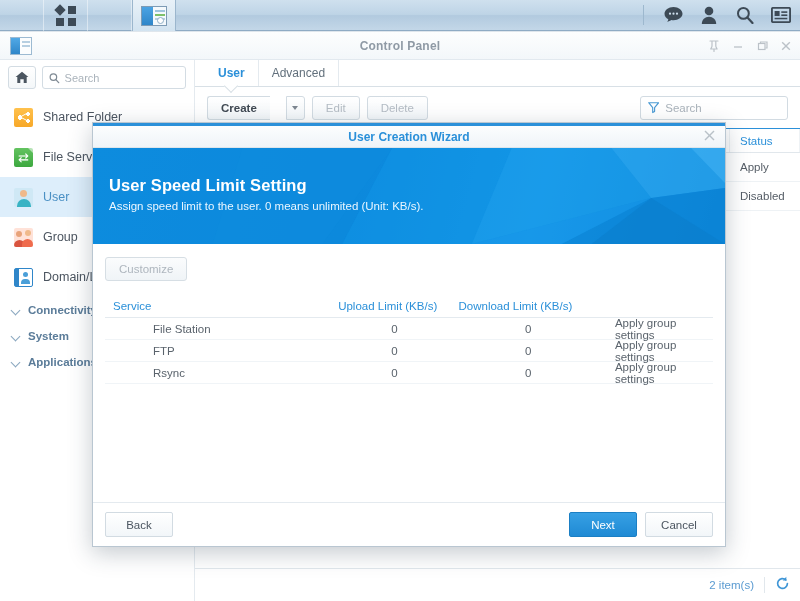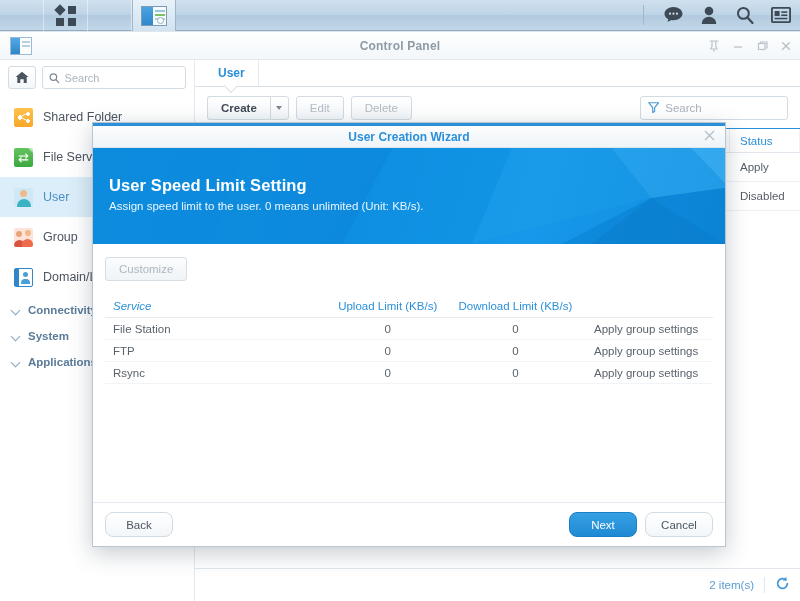--- a/index.html
+++ b/index.html
@@ -160,21 +160,21 @@
     width: 9px; height: 9px; background: #fff; border-left: 1px solid #d8e0e6; border-bottom: 1px solid #d8e0e6;
     transform: rotate(-45deg);
   }
   .toolbar { display: flex; align-items: center; height: 41px; padding: 0 12px; gap: 7px; }
   .btn {
     height: 24px; padding: 0 13px; border: 1px solid #d2dbe2; border-radius: 3px;
     background: linear-gradient(180deg,#ffffff,#f2f6f9); font-size: 11.5px; color: #4b5560;
     display: flex; align-items: center; cursor: pointer; font-family: "Liberation Sans", sans-serif;
   }
   .btn.disabled { color: #b4bcc4; }
-  .btn-split { display: flex; }
+  .btn-split { display: flex; gap: 16px; }
   .btn-split .main { border-radius: 3px 0 0 3px; border-right: none; font-weight: bold; color: #414a54; }
   .btn-split .arw {
     width: 19px; border: 1px solid #d2dbe2; border-radius: 0 3px 3px 0;
     background: linear-gradient(180deg,#ffffff,#f2f6f9);
     display:flex; align-items:center; justify-content:center; cursor:pointer;
   }
   .arw-tri { width:0; height:0; border-left:3.5px solid transparent; border-right:3.5px solid transparent; border-top:4px solid #7d8791; }
   .tb-space { flex: 1; }
   .search-box {
     width: 148px; height: 24px; border: 1px solid #d2dbe2; border-radius: 3px; background: #fff;
@@ -237,33 +237,33 @@
   .dlg-body { flex: 1; padding: 13px 12px 0 12px; position: relative; }
   .customize-btn {
     height: 24px; padding: 0 13px; border: 1px solid #d6dee4; border-radius: 3px;
     background: linear-gradient(180deg,#fbfcfd,#f0f4f7); font-size: 11.5px; color: #aeb6be;
     display: inline-flex; align-items: center; cursor: default;
     font-family: "Liberation Sans", sans-serif;
   }
   .sl-table { margin-top: 13px; width: 100%; }
   .sl-head { display: flex; height: 24px; border-bottom: 1px solid #e4eaef; }
   .sl-head div { font-size: 11.5px; color: #2b90d9; display: flex; align-items: center; justify-content: center; }
-  .sl-head div:first-child { justify-content: flex-start; padding-left: 8px; font-style: italic; }
+  .sl-head div:first-child { justify-content: flex-start; padding-left: 8px; }
   .sl-row { display: flex; height: 22px; border-bottom: 1px solid #f0f4f7; }
-  .sl-row div { font-size: 11.5px; color: #5a636c; display: flex; align-items: center; justify-content: center; }
+  .sl-row div { font-size: 11.5px; color: #5a636c; display: flex; align-items: center; justify-content: center; margin-left: 40px; }
   .sl-row div:first-child { justify-content: flex-start; padding-left: 8px; }
   .col-svc { width: 36%; } .col-up { width: 21%; } .col-dn { width: 21%; } .col-sl { width: 22%; }
 
   .dlg-foot {
     height: 44px; flex: none; border-top: 1px solid #e4eaef;
     display: flex; align-items: center; padding: 0 12px; gap: 8px;
   }
   .dlg-foot .sp { flex: 1; }
   .fbtn {
-    min-width: 68px; height: 25px; padding: 0 14px; border-radius: 8px; font-size: 11.5px;
+    min-width: 68px; height: 25px; padding: 0 14px; border-radius: 2px; font-size: 11.5px;
     display: flex; align-items: center; justify-content: center; cursor: pointer;
     border: 1px solid #d2dbe2; background: linear-gradient(180deg,#ffffff,#f2f6f9); color: #4b5560;
     font-family: "Liberation Sans", sans-serif;
   }
   .fbtn.primary { background: linear-gradient(180deg,#37a0e4,#1f8ad4); border-color: #1b7fc4; color: #fff; }
 </style>
 </head>
 <body>
 
 <div id="root">
@@ -421,20 +421,21 @@
         </div>
         <div class="sect-head">
           <span class="chev down"></span>
           <span>Applications</span>
         </div>
       </div>
 
       <div class="content">
         <div class="tabs">
           <div class="tab active">User</div>
+          <div class="tab">Advanced</div>
         </div>
 
         <div class="toolbar">
           <div class="btn-split">
             <div class="btn main">Create</div>
             <div class="arw">
               <span class="arw-tri"></span>
             </div>
           </div>
           <div class="btn disabled">Edit</div>

